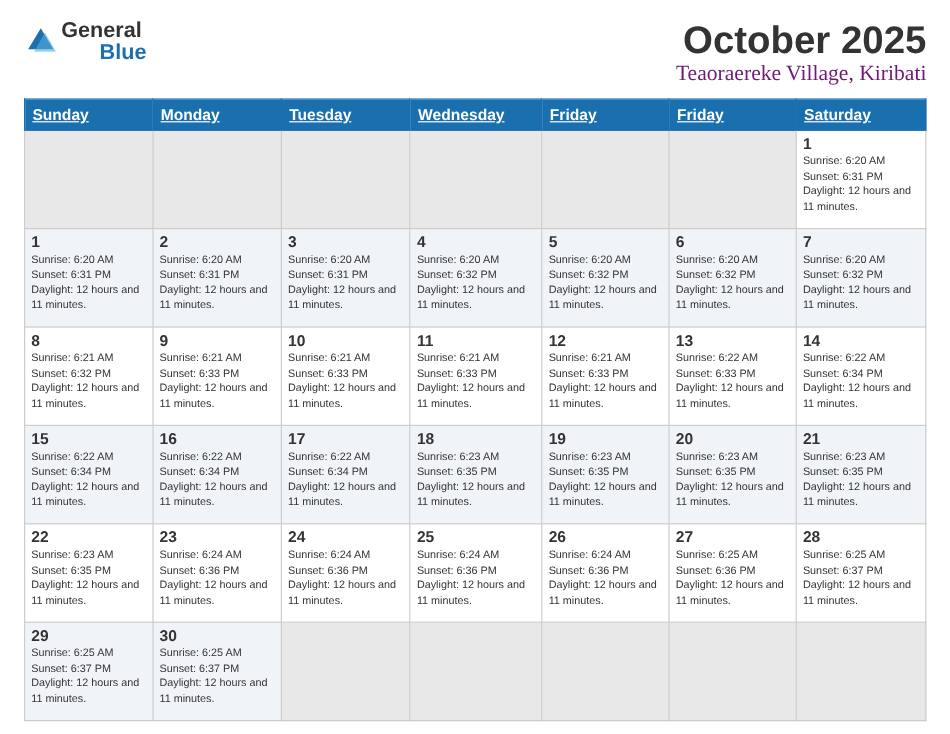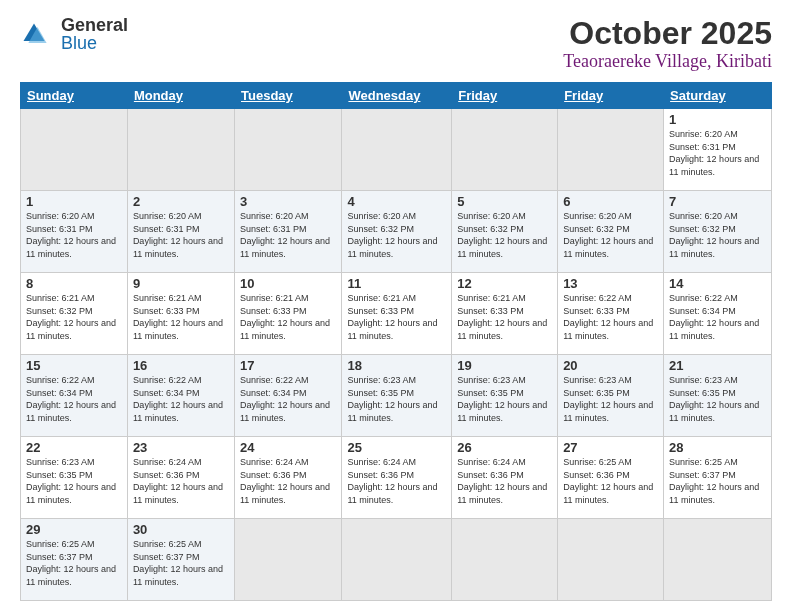--- a/index.html
+++ b/index.html
@@ -19,36 +19,37 @@
     }
     .header {
       display: flex;
       justify-content: space-between;
       align-items: flex-start;
       margin-bottom: 10px;
     }
     .logo {
       display: flex;
       align-items: center;
-      gap: 13px;
+      gap: 3px;
     }
     .logo-text {
       display: flex;
       flex-direction: column;
       line-height: 1;
     }
     .logo-general {
       font-size: 18px;
       font-weight: bold;
       color: #333;
     }
     .logo-blue {
       font-size: 18px;
-      font-weight: normal;
+      font-weight: bold;
       color: #1a6faf;
+      margin-left: 32px;
     }
     .logo-icon {
       width: 28px;
       height: 28px;
     }
     .title-area {
       text-align: right;
     }
     .month-title {
       font-size: 32px;

